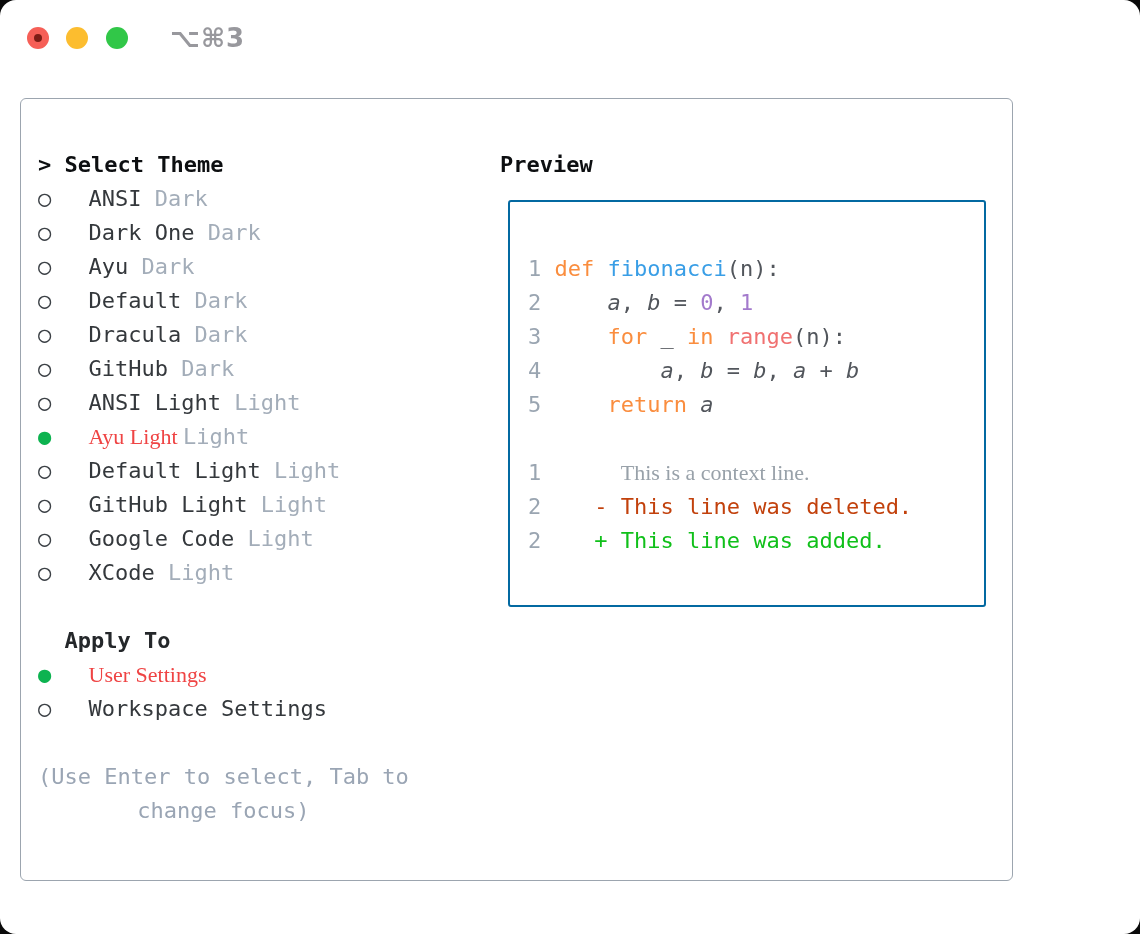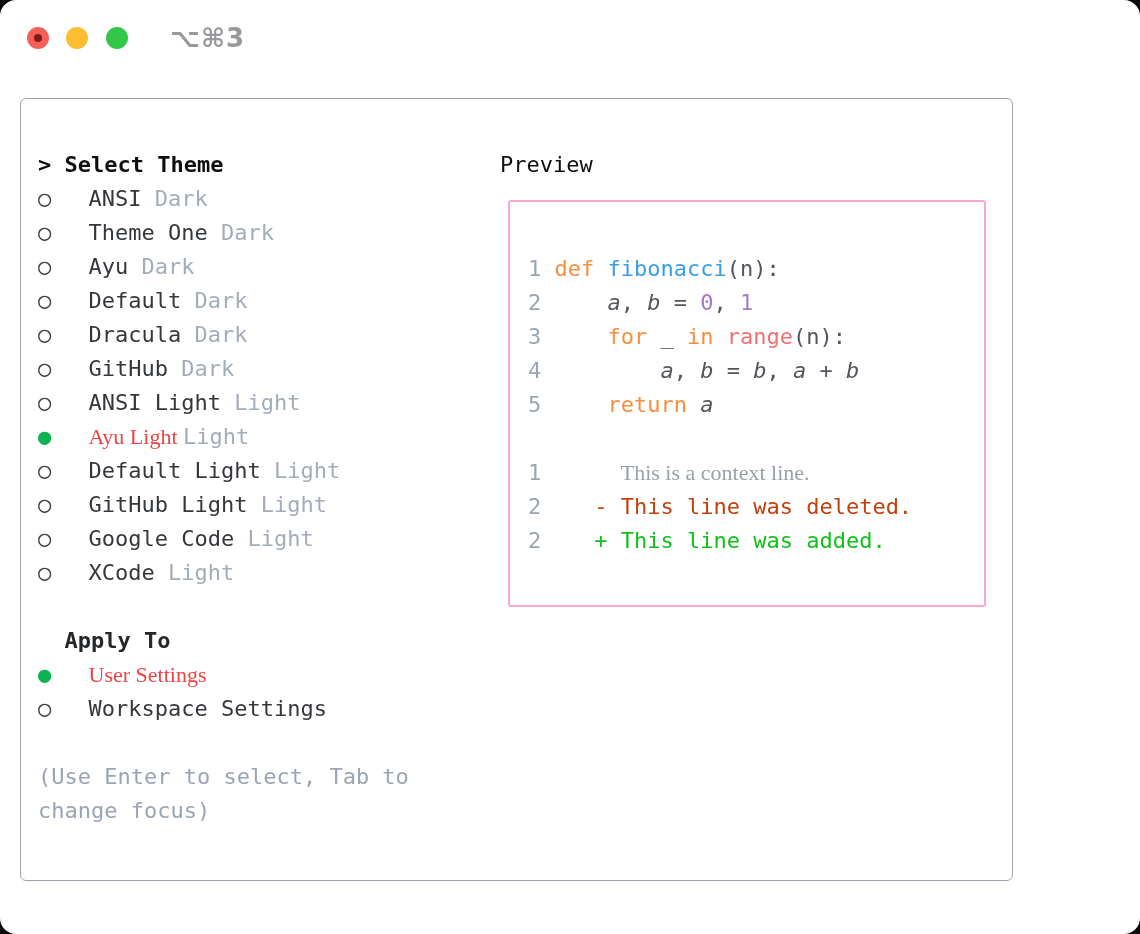--- a/index.html
+++ b/index.html
@@ -32,29 +32,29 @@
   .row{height:34px;line-height:34px;white-space:pre;font-size:22px;}
   
   .leftcol{position:absolute;left:38px;top:148px;}
   .hdr span{font-weight:bold;color:#0d0f11;}
   .bullet{color:#3c4146;}
   .bullet.on{color:#0db350;}
   .name{color:#34383c;margin-left:24px;}
   .name.sel{color:#ef4444;font-family:Liberation Serif, serif;}
   .tag{color:#a3adb9;text-align:center;}
   .applyhdr span{color:#24272a;font-weight:bold;}
-  .hint{color:#9aa5b4;}
+  .hint{color:#9aa5b4;text-align:center;}
   
   .preview-label{
     position:absolute;left:500px;top:148px;
-    font-weight:normal;color:#0d0f11;
+    font-weight:bold;color:#0d0f11;
   }
   .preview-box{
     position:absolute;left:508px;top:200px;width:478px;height:407px;
-    border:2px solid #f9a8d4;border-radius:3px;box-sizing:border-box;
+    border:2px solid #0369a1;border-radius:3px;box-sizing:border-box;
     padding:50px 0 0 18px;overflow:hidden;background:#ffffff;
   }
   .lineno{color:#9aa5b1;}
   .tk-plain{color:#52565c;}
   .tk-kw{color:#fa8d3e;}
   .tk-fn{color:#399ee6;}
   .tk-num{color:#a37acc;}
   .tk-call{color:#f07171;}
   .tk-var{color:#52565c;font-style:italic;}
   .tk-ctx{color:#98a1a9;font-family:Liberation Serif, serif;}
@@ -74,21 +74,21 @@
     <span class="tl tl-green"></span>
     <span class="shortcut">⌥⌘3</span>
   </div>
 
   <div class="panel"></div>
 
   <div class="leftcol">
     <div class="row hdr"><span>&gt; </span><span>Select Theme</span></div>
     <div id="theme-rows">
         <div class="row"><span class="bullet">○ </span><span class="name">ANSI </span><span class="tag">Dark</span></div>
-        <div class="row"><span class="bullet">○ </span><span class="name">Theme One </span><span class="tag">Dark</span></div>
+        <div class="row"><span class="bullet">○ </span><span class="name">Dark One </span><span class="tag">Dark</span></div>
         <div class="row"><span class="bullet">○ </span><span class="name">Ayu </span><span class="tag">Dark</span></div>
         <div class="row"><span class="bullet">○ </span><span class="name">Default </span><span class="tag">Dark</span></div>
         <div class="row"><span class="bullet">○ </span><span class="name">Dracula </span><span class="tag">Dark</span></div>
         <div class="row"><span class="bullet">○ </span><span class="name">GitHub </span><span class="tag">Dark</span></div>
         <div class="row"><span class="bullet">○ </span><span class="name">ANSI Light </span><span class="tag">Light</span></div>
         <div class="row"><span class="bullet on">● </span><span class="name sel">Ayu Light </span><span class="tag">Light</span></div>
         <div class="row"><span class="bullet">○ </span><span class="name">Default Light </span><span class="tag">Light</span></div>
         <div class="row"><span class="bullet">○ </span><span class="name">GitHub Light </span><span class="tag">Light</span></div>
         <div class="row"><span class="bullet">○ </span><span class="name">Google Code </span><span class="tag">Light</span></div>
         <div class="row"><span class="bullet">○ </span><span class="name">XCode </span><span class="tag">Light</span></div>

